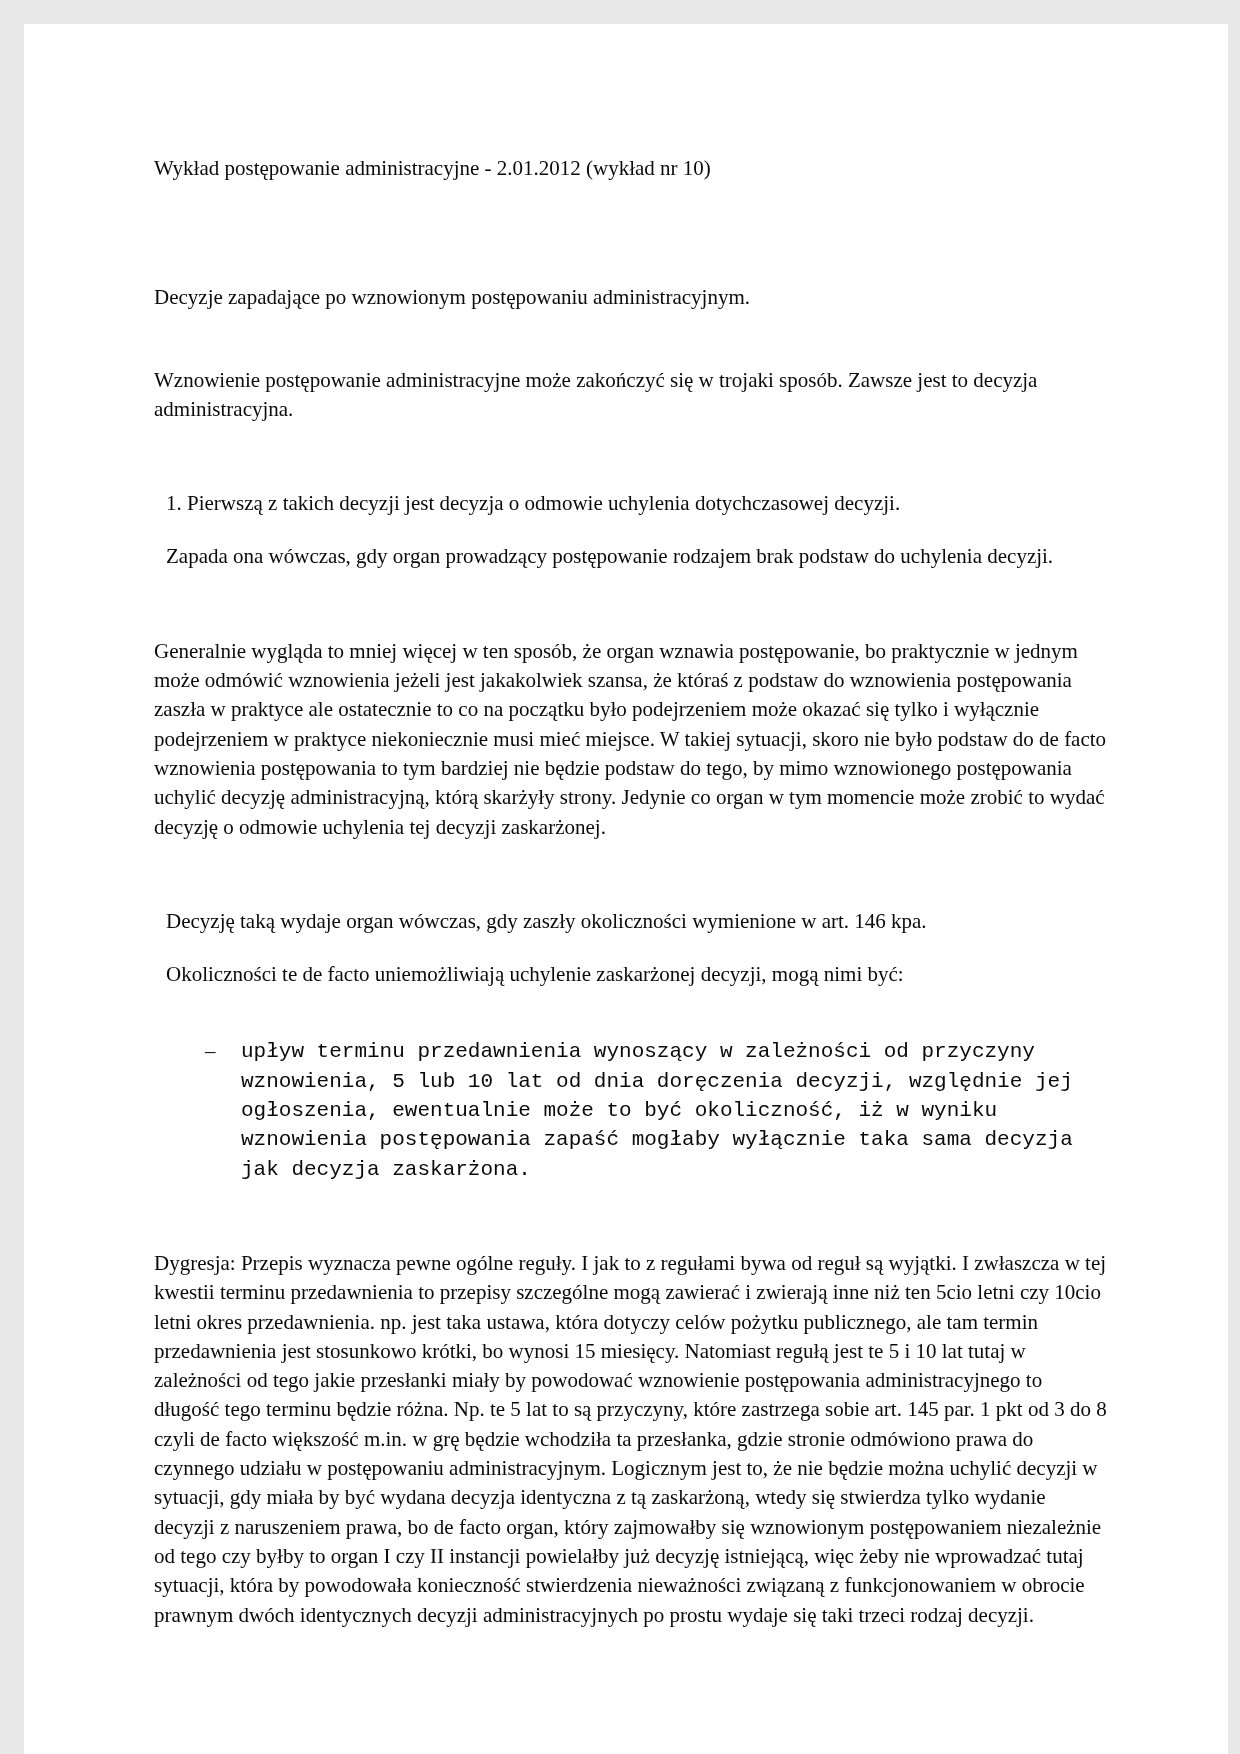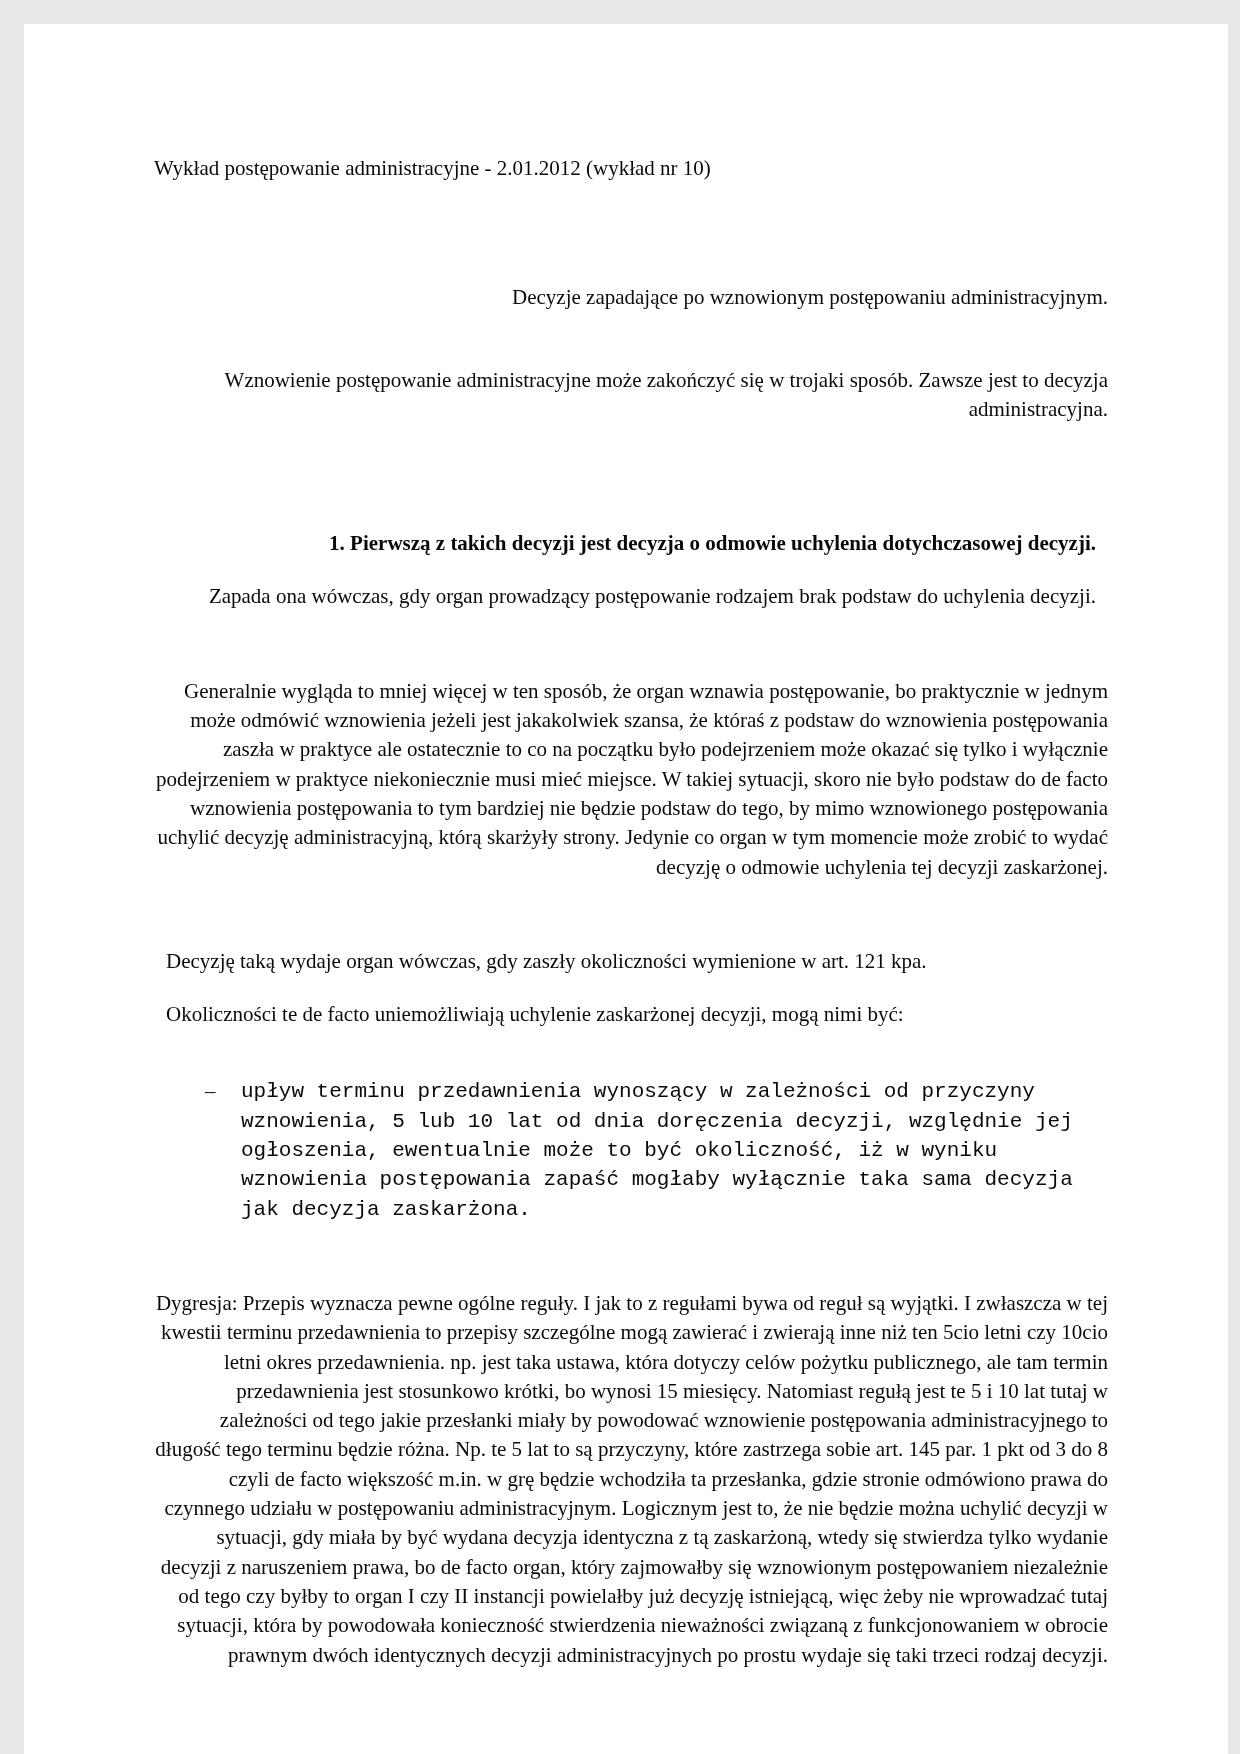--- a/index.html
+++ b/index.html
@@ -18,24 +18,24 @@
   }
   .content {
     position: absolute;
     top: 106px;
     left: 106px;
     width: 1002px;
     font-size: 21px;
     line-height: 29.3px;
     font-stretch: condensed;
   }
-  .para { margin-bottom: 29px; text-align: right; }
+  .para { margin-bottom: 29px; }
   .para-tight { margin-bottom: 0; }
   .doc-title { margin-bottom: 76px; }
-  .bold-line { font-weight: bold; margin-top: 40px; }
+  .bold-line { font-weight: normal; }
   .bullet-row {
     display: flex;
     align-items: flex-start;
     margin-bottom: 29px;
   }
   .bullet-marker {
     flex: 0 0 36px;
     margin-left: 39px;
     text-align: left;
   }
@@ -55,21 +55,21 @@
 
     <div class="para">
       <p class="bold-line para-tight">1. Pierwszą z takich decyzji jest decyzja o odmowie uchylenia dotychczasowej decyzji.</p>
       <p class="para-tight">Zapada ona wówczas, gdy organ prowadzący postępowanie rodzajem brak podstaw do uchylenia decyzji.</p>
     </div>
 
 
     <p class="para">Generalnie wygląda to mniej więcej w ten sposób, że organ wznawia postępowanie, bo praktycznie w jednym może odmówić wznowienia jeżeli jest jakakolwiek szansa, że któraś z podstaw do wznowienia postępowania zaszła w praktyce ale ostatecznie to co na początku było podejrzeniem może okazać się tylko i wyłącznie podejrzeniem w praktyce niekoniecznie musi mieć miejsce. W takiej sytuacji, skoro nie było podstaw do de facto wznowienia postępowania to tym bardziej nie będzie podstaw do tego, by mimo wznowionego postępowania uchylić decyzję administracyjną, którą skarżyły strony. Jedynie co organ w tym momencie może zrobić to wydać decyzję o odmowie uchylenia tej decyzji zaskarżonej.</p>
 
     <div class="para-tight">
-      <p class="para-tight">Decyzję taką wydaje organ wówczas, gdy zaszły okoliczności wymienione w art. 121 kpa.</p>
+      <p class="para-tight">Decyzję taką wydaje organ wówczas, gdy zaszły okoliczności wymienione w art. 146 kpa.</p>
       <p class="para-tight">Okoliczności te de facto uniemożliwiają uchylenie zaskarżonej decyzji, mogą nimi być:</p>
     </div>
 
     <div class="bullet-row">
       <span class="bullet-marker">–</span>
       <span class="bullet-text">upływ terminu przedawnienia wynoszący w zależności od przyczyny wznowienia, 5 lub 10 lat od dnia doręczenia decyzji, względnie jej ogłoszenia, ewentualnie może to być okoliczność, iż w wyniku wznowienia postępowania zapaść mogłaby wyłącznie taka sama decyzja jak decyzja zaskarżona.</span>
     </div>
 
     <p class="para">Dygresja: Przepis wyznacza pewne ogólne reguły. I jak to z regułami bywa od reguł są wyjątki. I zwłaszcza w tej kwestii terminu przedawnienia to przepisy szczególne mogą zawierać i zwierają inne niż ten 5cio letni czy 10cio letni okres przedawnienia. np. jest taka ustawa, która dotyczy celów pożytku publicznego, ale tam  termin przedawnienia jest stosunkowo krótki, bo wynosi 15 miesięcy. Natomiast regułą jest te 5 i 10 lat tutaj w zależności od tego jakie przesłanki miały by powodować wznowienie postępowania administracyjnego to długość tego terminu będzie różna. Np. te 5 lat to są przyczyny, które zastrzega sobie art. 145 par. 1 pkt od 3 do 8 czyli de facto większość m.in. w grę będzie wchodziła ta przesłanka, gdzie stronie odmówiono prawa do czynnego udziału w postępowaniu administracyjnym. Logicznym jest to, że nie będzie można uchylić decyzji w sytuacji, gdy miała by być wydana decyzja identyczna z tą zaskarżoną, wtedy się stwierdza tylko wydanie decyzji z naruszeniem prawa, bo de facto organ, który zajmowałby się wznowionym postępowaniem niezależnie od tego czy byłby to organ I czy II instancji powielałby już decyzję istniejącą, więc żeby nie wprowadzać tutaj sytuacji, która by powodowała konieczność stwierdzenia nieważności związaną z funkcjonowaniem w obrocie prawnym dwóch identycznych decyzji administracyjnych po prostu wydaje się taki trzeci rodzaj decyzji.</p>
 

